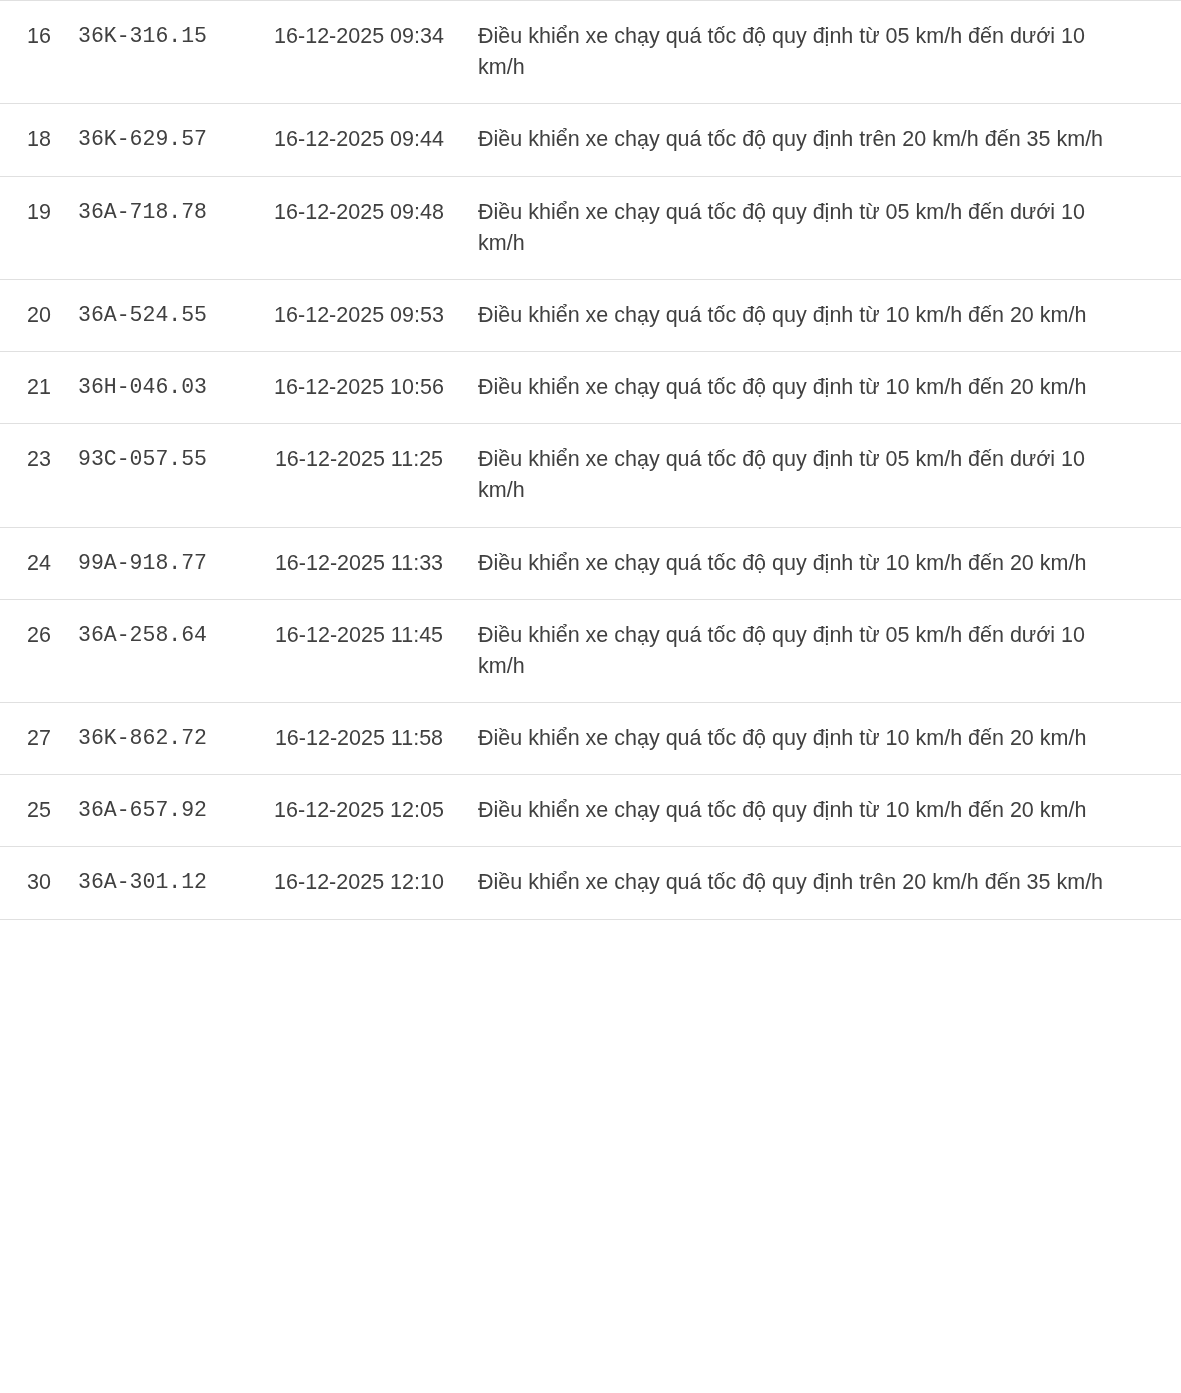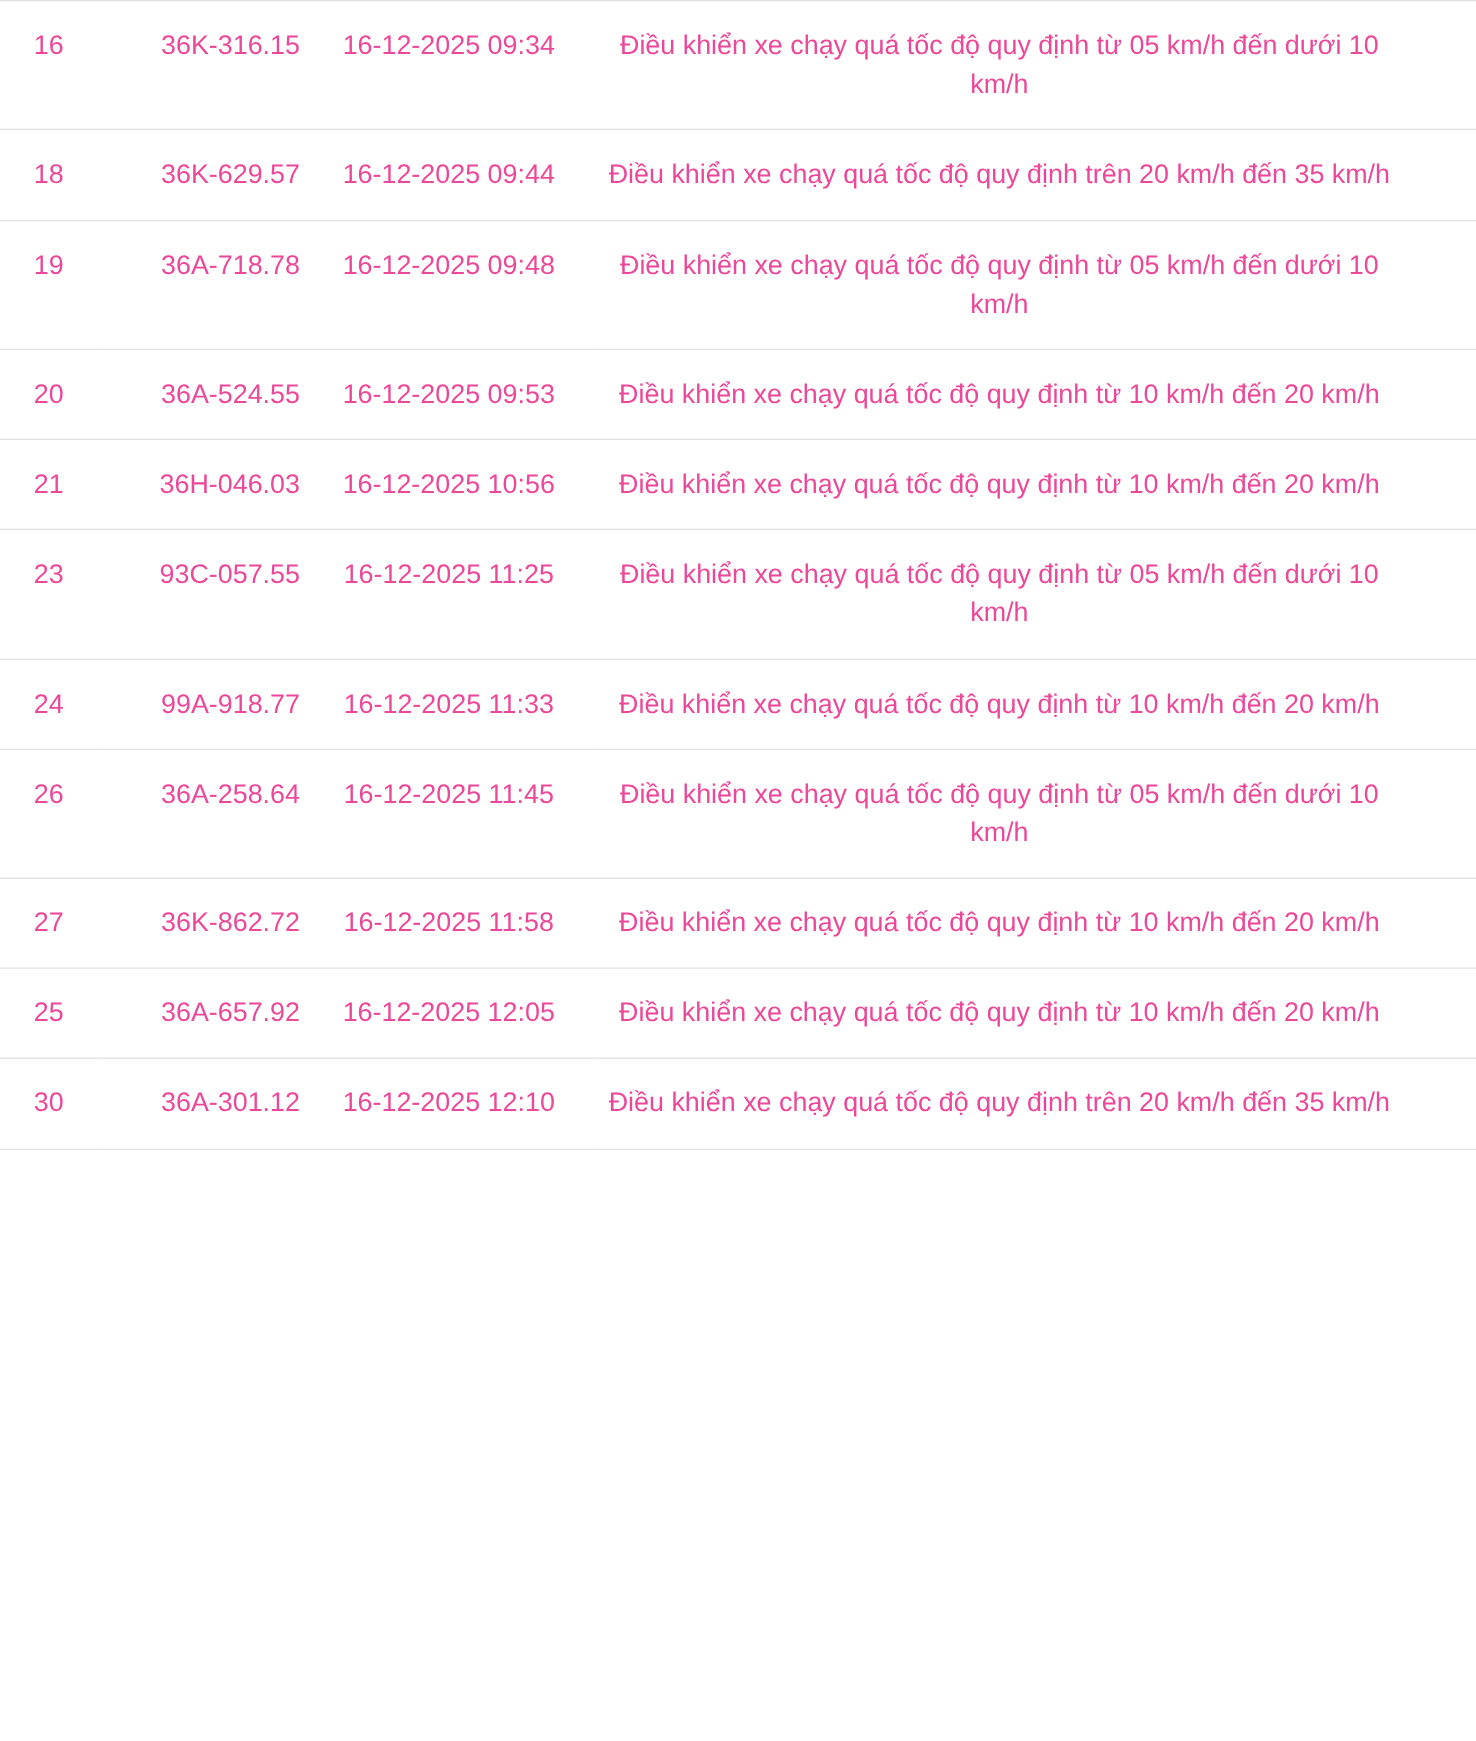--- a/index.html
+++ b/index.html
@@ -23,41 +23,42 @@
   }
   .violations-table tr:first-child {
     border-top: 1px solid #e0e0e0;
   }
   .violations-table td {
     padding: 20px 8px 20px 8px;
     font-size: 21.5px;
     line-height: 1.45;
     vertical-align: top;
     font-weight: 400;
-    color: #ec4899;
+    color: #404040;
   }
   .col-index {
     width: 78px;
     text-align: center;
     padding-left: 0 !important;
     padding-right: 0 !important;
   }
   .col-plate {
     width: 162px;
-    text-align: right;
+    text-align: left;
     padding-left: 0 !important;
+    font-family: Liberation Mono, monospace;
   }
   .col-time {
     width: 222px;
     text-align: center;
     padding-left: 0 !important;
   }
   .col-desc {
     width: auto;
-    text-align: center;
+    text-align: left;
     padding-left: 0 !important;
     padding-right: 60px !important;
   }
 </style>
 </head>
 <body>
 
 <table class="violations-table">
   <tbody>
       <tr>

